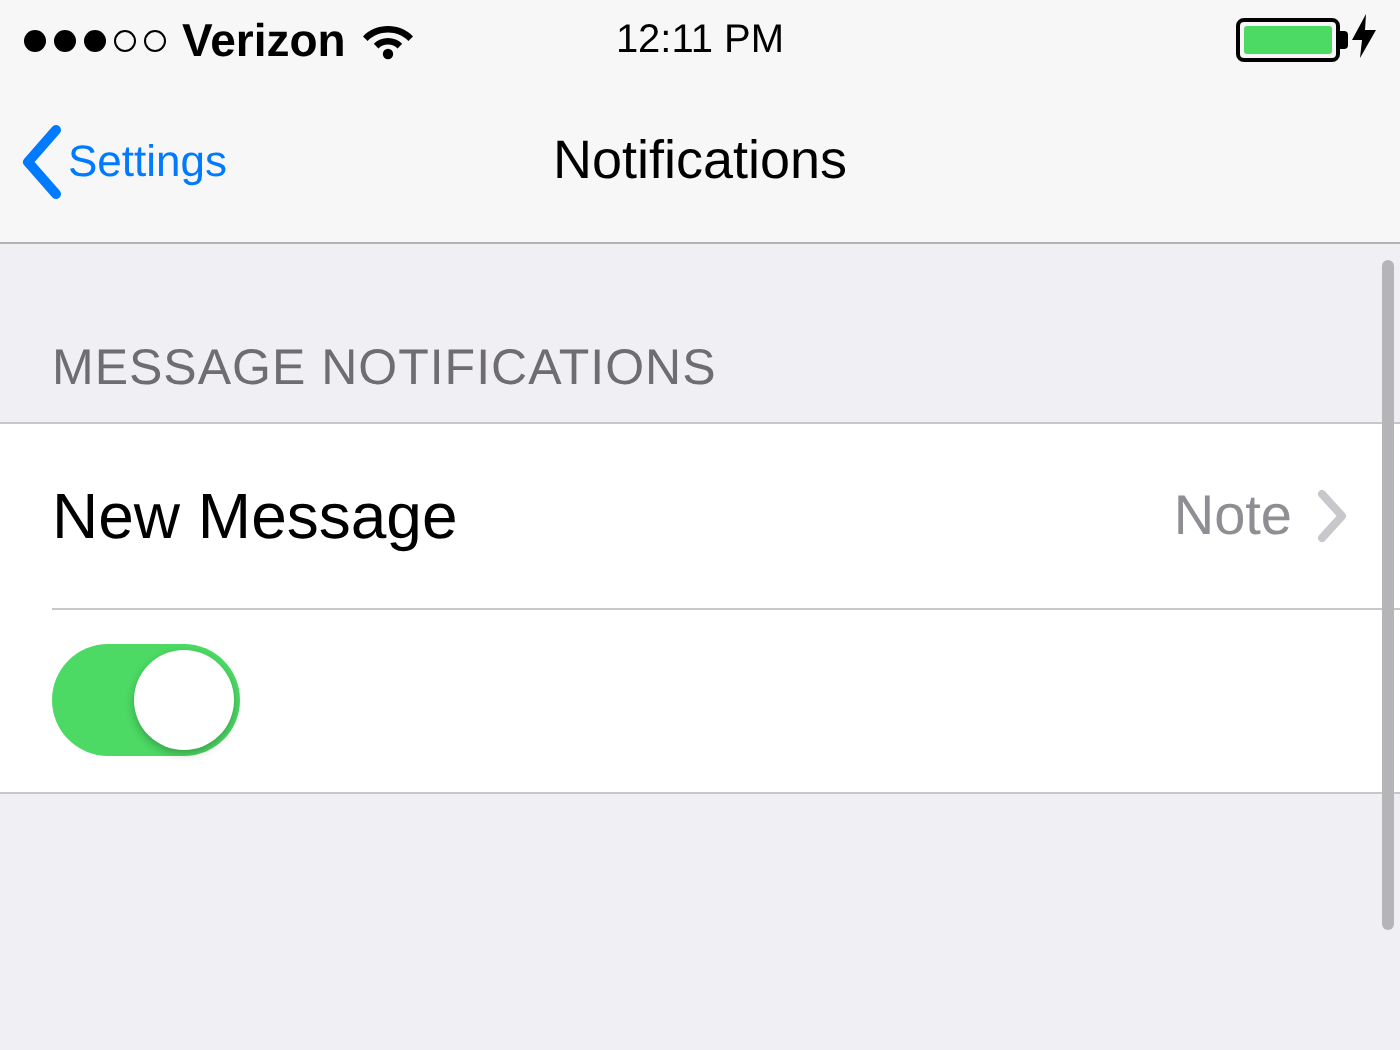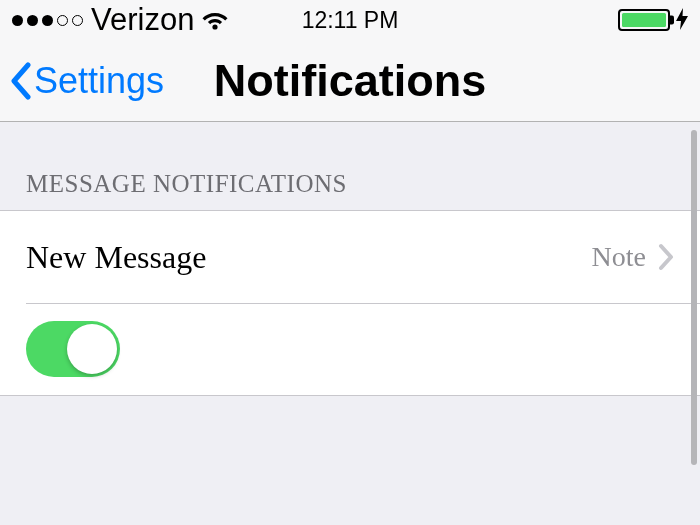--- a/index.html
+++ b/index.html
@@ -41,28 +41,28 @@
       width: 11px;
       height: 11px;
       border-radius: 50%;
       background: #000;
     }
     .dot.empty {
       background: transparent;
       border: 1.5px solid #000;
     }
     .carrier {
-      font-size: 31px;
-      font-weight: 400;
+      font-size: 23px;
+      font-weight: 700;
     }
     .wifi-icon svg {
       display: block;
     }
     .status-center {
-      font-size: 23px;
+      font-size: 20px;
       font-weight: 500;
       position: absolute;
       left: 50%;
       transform: translateX(-50%);
     }
     .status-right {
       display: flex;
       align-items: center;
       gap: 4px;
     }
@@ -103,42 +103,41 @@
       border-bottom: 1px solid #b2b2b2;
       display: flex;
       align-items: center;
       padding: 0 10px;
       position: relative;
     }
     .back-button {
       display: flex;
       align-items: center;
       color: #007aff;
-      font-size: 36px;
+      font-size: 22px;
       font-weight: 400;
       gap: 2px;
       cursor: pointer;
     }
     .back-chevron svg {
       display: block;
     }
     .nav-title {
       position: absolute;
       left: 50%;
       transform: translateX(-50%);
-      font-size: 45px;
-      font-weight: 700;
+      font-size: 27px;
+      font-weight: 400;
       color: #000;
     }
     
     .content {
       position: relative;
       height: calc(525px - 40px - 82px);
       overflow-y: auto;
-      font-family: Liberation Serif, serif;
     }
     .section-header {
       padding: 48px 26px 12px 26px;
       font-size: 25px;
       color: #6d6d72;
       letter-spacing: 0.5px;
       text-transform: uppercase;
       font-weight: 400;
     }
     .rows {

